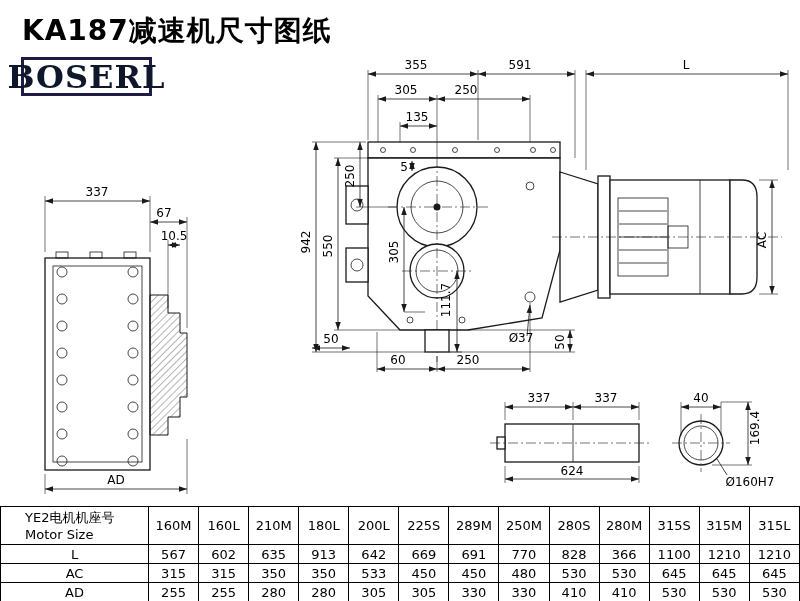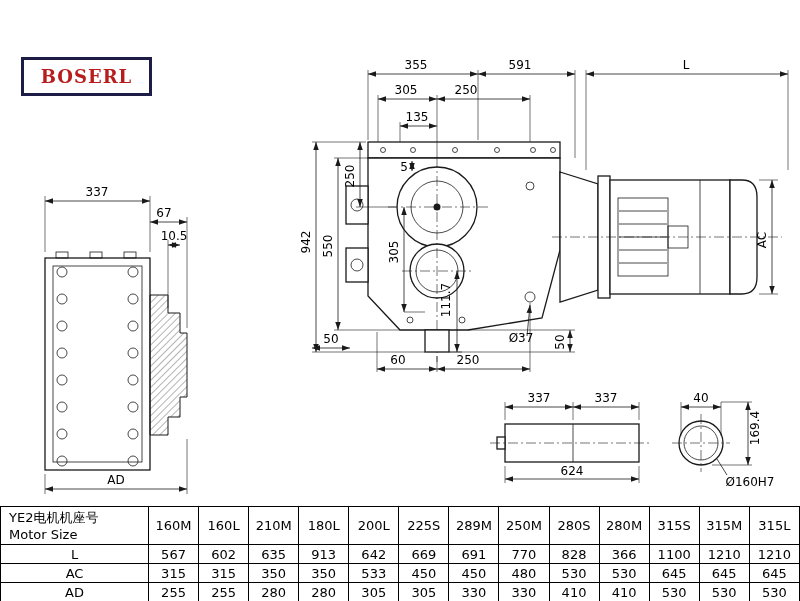--- a/index.html
+++ b/index.html
@@ -1,41 +1,42 @@
 <!DOCTYPE html>
 <html><head>
 <meta charset="utf-8">
 <style>
   * { margin:0; padding:0; box-sizing:border-box; }
   html,body { width:800px; height:601px; }
   body { background:#fff; color:#000; font-family:"DejaVu Sans","Liberation Sans",sans-serif; }
   .sheet { position:relative; width:800px; height:601px; background:#fff; overflow:hidden; }
   .title { position:absolute; left:22px; top:12px; font-size:28px; font-weight:bold; letter-spacing:1px; }
   .logo { position:absolute; left:21px; top:57px; width:131px; height:39px; border:3px solid #1c1c46; display:flex; align-items:center; justify-content:center; background:#fff; }
-  .logo span { font-family:"DejaVu Serif","Liberation Serif",serif; font-weight:bold; font-size:18px; color:#b91c1c; letter-spacing:1px; }
+  .logo span { font-family:"DejaVu Serif","Liberation Serif",serif; font-weight:bold; font-size:32px; color:#0f172a; letter-spacing:1px; }
   svg.drawing { position:absolute; left:0; top:0; }
   .ol  { fill:#fff; stroke:#1a1a1a; stroke-width:1.3; }
   .tn  { fill:none; stroke:#1a1a1a; stroke-width:0.8; }
   .hat { fill:url(#hatch); stroke:#1a1a1a; stroke-width:1; }
   .dim { stroke:#1a1a1a; stroke-width:0.8; fill:none; }
   .ext { stroke:#1a1a1a; stroke-width:0.6; }
   .cl  { stroke:#1a1a1a; stroke-width:0.6; stroke-dasharray:10 3 2 3; fill:none; }
   .dt  { font-size:12px; fill:#000; }
   table.dims { position:absolute; left:0; top:506px; width:800px; border-collapse:collapse; table-layout:fixed; font-size:13px; text-align:center; background:#fff; }
   table.dims th, table.dims td { border:1px solid #000; padding:0 1px; font-weight:normal; height:19px; overflow:hidden; }
   table.dims tr.hdr th { height:38px; }
   table.dims .first { width:148px; }
-  table.dims th.first { text-align:left; padding-left:8px; }
+  table.dims th.first { text-align:left; padding-left:24px; }
   table.dims td.first { text-align:center; }
 </style>
 </head>
 <body>
 
 <div class="sheet">
 
+  <div class="title">KA187减速机尺寸图纸</div>
   <div class="logo">
     <span>BOSERL</span>
   </div>
 
   <svg class="drawing" width="800" height="505" viewBox="0 0 800 505">
     <defs>
       <marker id="ar" markerWidth="10" markerHeight="8" refX="8" refY="2.75" orient="auto-start-reverse" markerUnits="userSpaceOnUse">
         <path d="M0,0 L8,2.75 L0,5.5 Z" fill="#1a1a1a"></path>
       </marker>
       <pattern id="hatch" width="5" height="5" patternUnits="userSpaceOnUse" patternTransform="rotate(45)">

